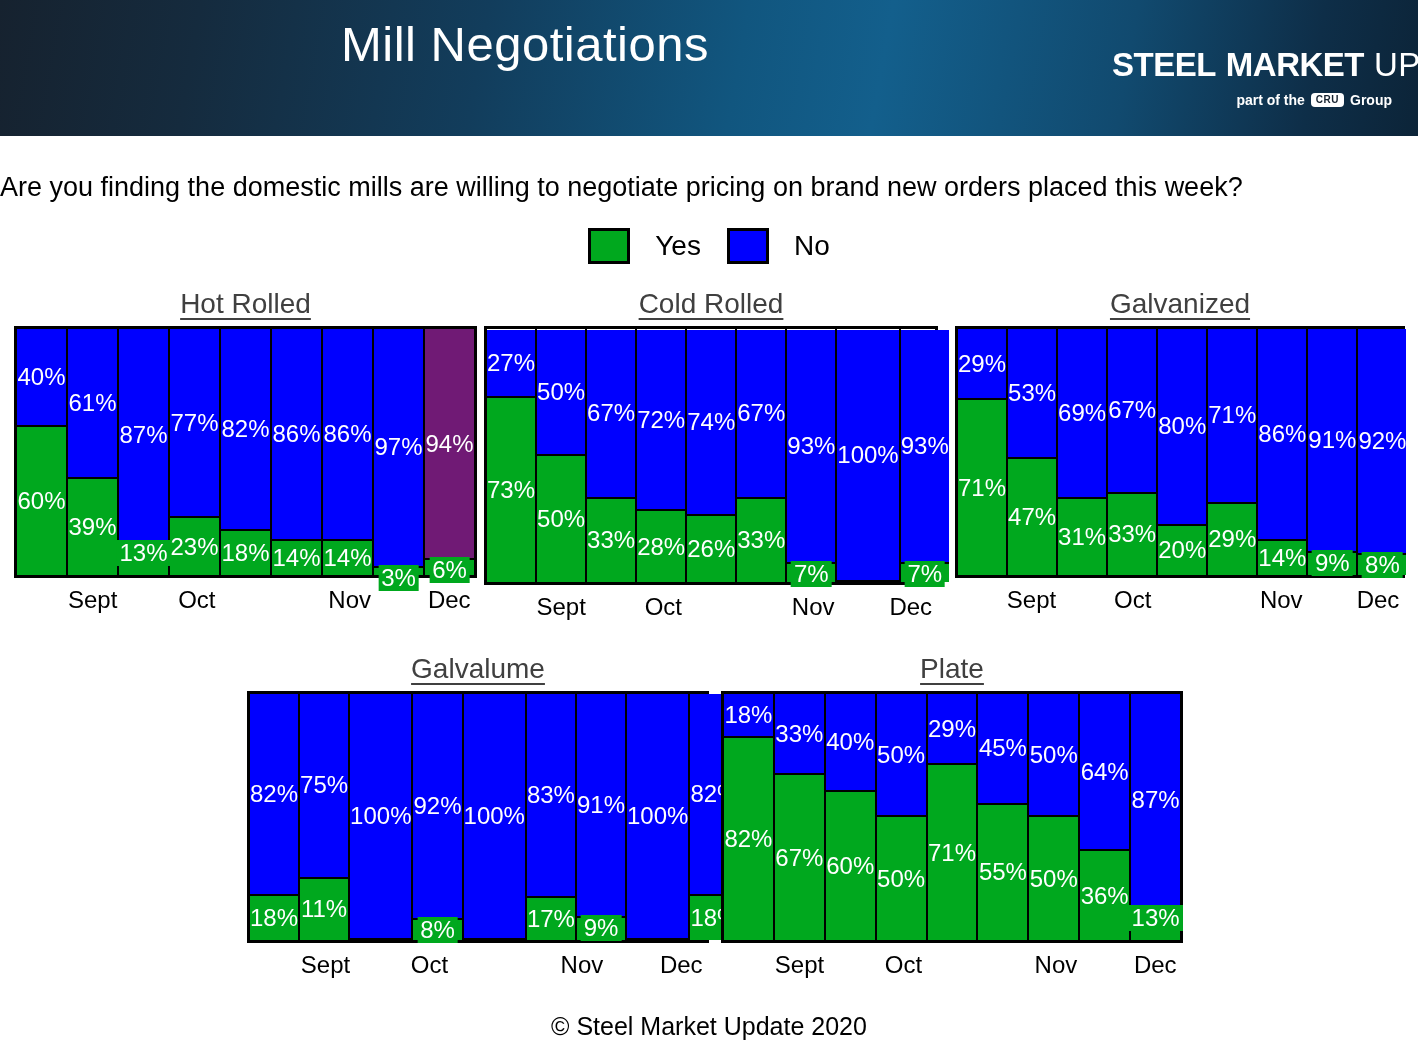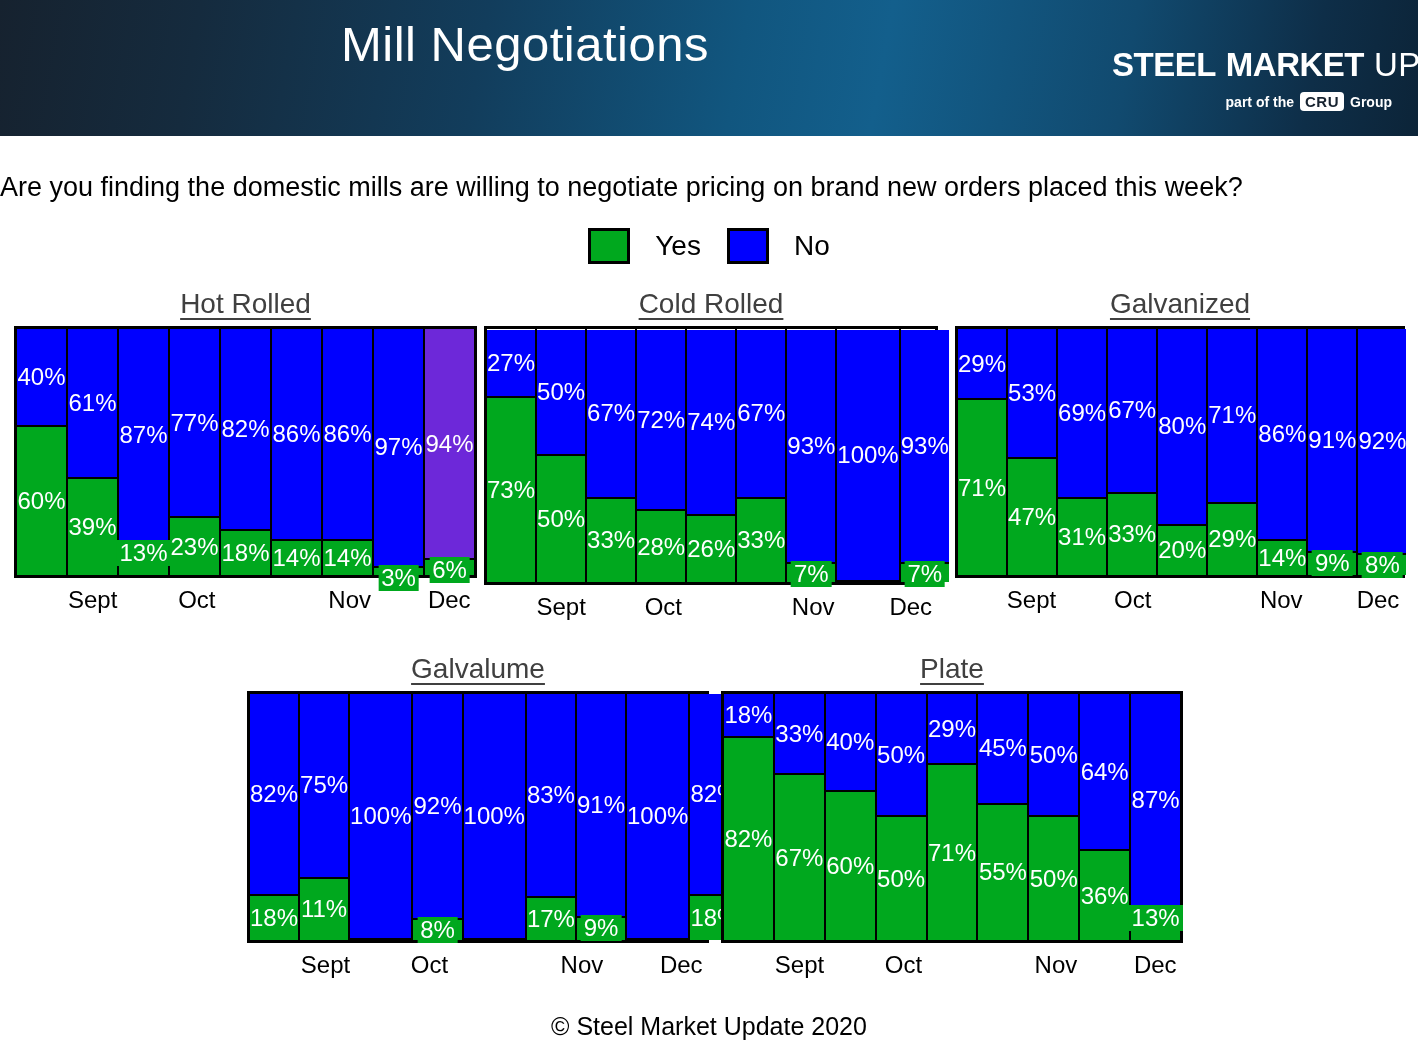--- a/index.html
+++ b/index.html
@@ -77,21 +77,21 @@
     right: 4px; top: 76px;
     display: flex; align-items: center; gap: 6px;
     color: #ffffff;
     font-size: 14px; font-weight: 700;
     white-space: nowrap;
   }
   #cru-badge {
     display: inline-block;
     background: #ffffff;
     color: #16222f;
-    font-size: 15px; font-weight: 700;
+    font-size: 10px; font-weight: 700;
     padding: 2px 5px;
     border-radius: 4px;
     letter-spacing: 0.5px;
     line-height: 1;
   }
 
   
   #question {
     position: absolute;
     left: 0; top: 172px; width: 1418px;
@@ -302,21 +302,21 @@
         </div>
         <div class="bar">
           <div class="seg seg-no" style="height: 244.44px; background: rgb(0, 0, 255);">
             <span class="seg-label">97%</span>
           </div>
           <div class="seg seg-yes tiny" style="height: 7.56px; background: rgb(0, 168, 30);">
             <span class="seg-label" style="background: rgb(0, 168, 30);">3%</span>
           </div>
         </div>
         <div class="bar">
-          <div class="seg seg-no" style="height: 236.88px; background: #6d28d9;">
+          <div class="seg seg-no" style="height: 236.88px; background: #701a75;">
             <span class="seg-label">94%</span>
           </div>
           <div class="seg seg-yes tiny" style="height: 15.12px; background: rgb(0, 168, 30);">
             <span class="seg-label" style="background: rgb(0, 168, 30);">6%</span>
           </div>
         </div>
       </div>
       <div class="axis">
         <div class="axis-tick" style="left: 17%;">Sept</div>
         <div class="axis-tick" style="left: 39.5%;">Oct</div>

